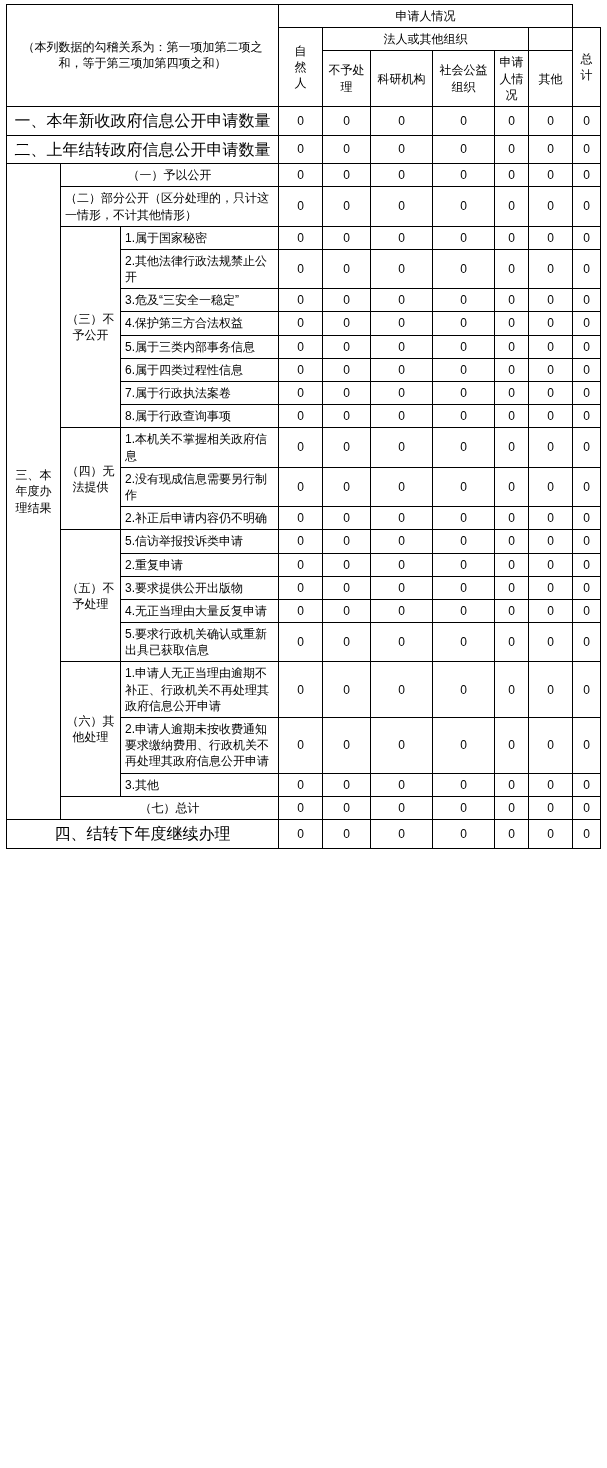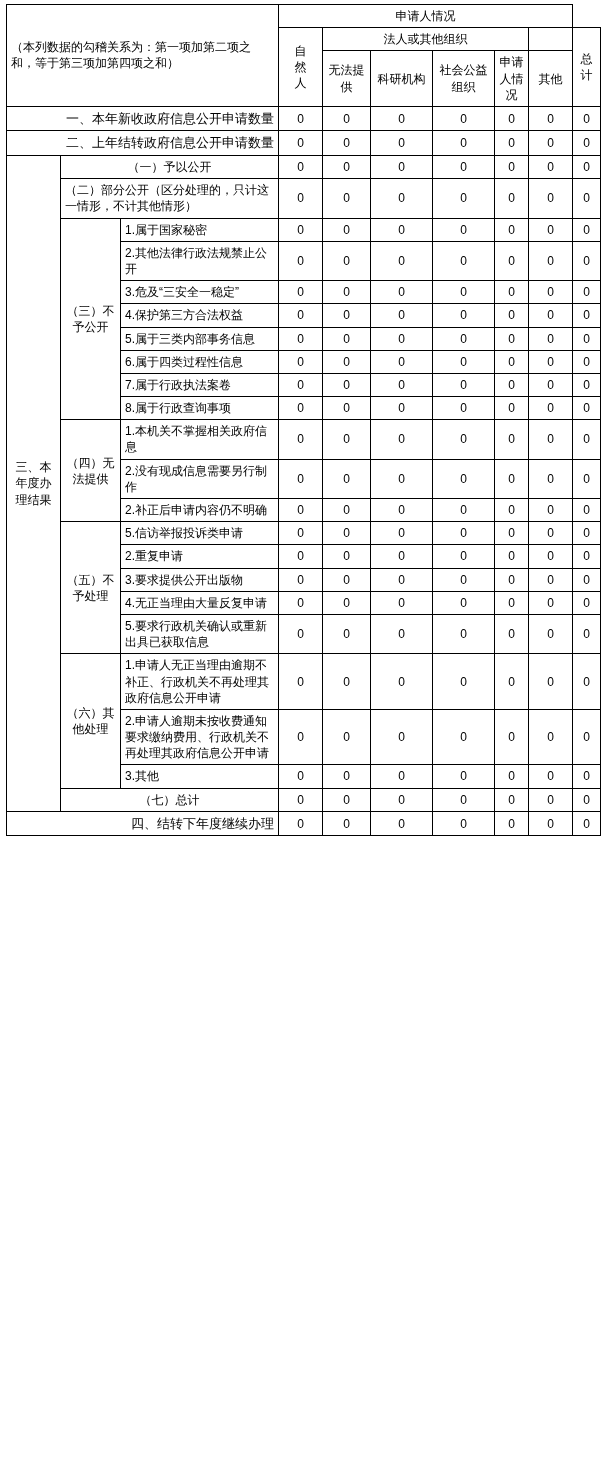--- a/index.html
+++ b/index.html
@@ -28,21 +28,21 @@
   table.stat td {
     border: 1px solid #000000;
     padding: 3px 4px;
     vertical-align: middle;
     line-height: 1.35;
     word-break: break-all;
   }
   .hdr-note {
     font-size: 12px;
     line-height: 1.9;
-    text-align: left;
+    text-align: center;
     padding: 6px 8px;
   }
   .ctr {
     text-align: center;
   }
   .num {
     text-align: center;
     font-size: 12px;
   }
   .vert {
@@ -60,22 +60,22 @@
   .lbl-ctr {
     text-align: center;
     margin-left: 42px;
   }
   .grp {
     text-align: center;
     font-size: 12px;
     line-height: 1.3;
   }
   .rowlabel {
-    text-align: right;
-    font-size: 13px;
+    text-align: center;
+    font-size: 16px;
   }
 </style>
 </head>
 <body>
 
 <div class="page">
   <table class="stat">
     <colgroup>
       <col style="width:54px">
       <col style="width:60px">
@@ -99,21 +99,21 @@
             <span>自</span>
             <span>然</span>
             <span>人</span>
           </td>
         <td class="ctr" colspan="4">法人或其他组织</td>
         <td class="ctr">&nbsp;</td>
         <td class="ctr" rowspan="2">总计</td>
       </tr>
 
       <tr>
-        <td class="grp">无法提供</td>
+        <td class="grp">不予处理</td>
         <td class="grp">科研机构</td>
         <td class="grp">社会公益组织</td>
         <td class="grp">申请人情况</td>
         <td class="grp">其他</td>
       </tr>
 
       <tr>
         <td class="rowlabel" colspan="3">一、本年新收政府信息公开申请数量</td>
         <td class="num">0</td>
         <td class="num">0</td>

